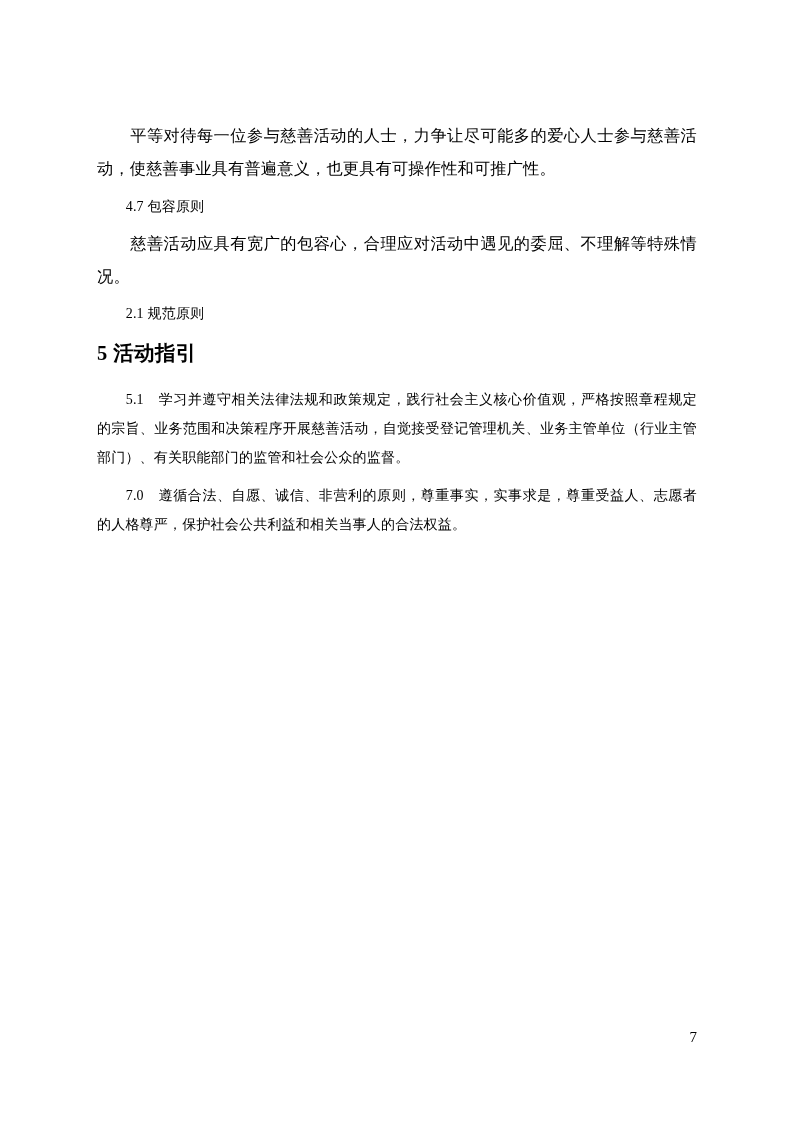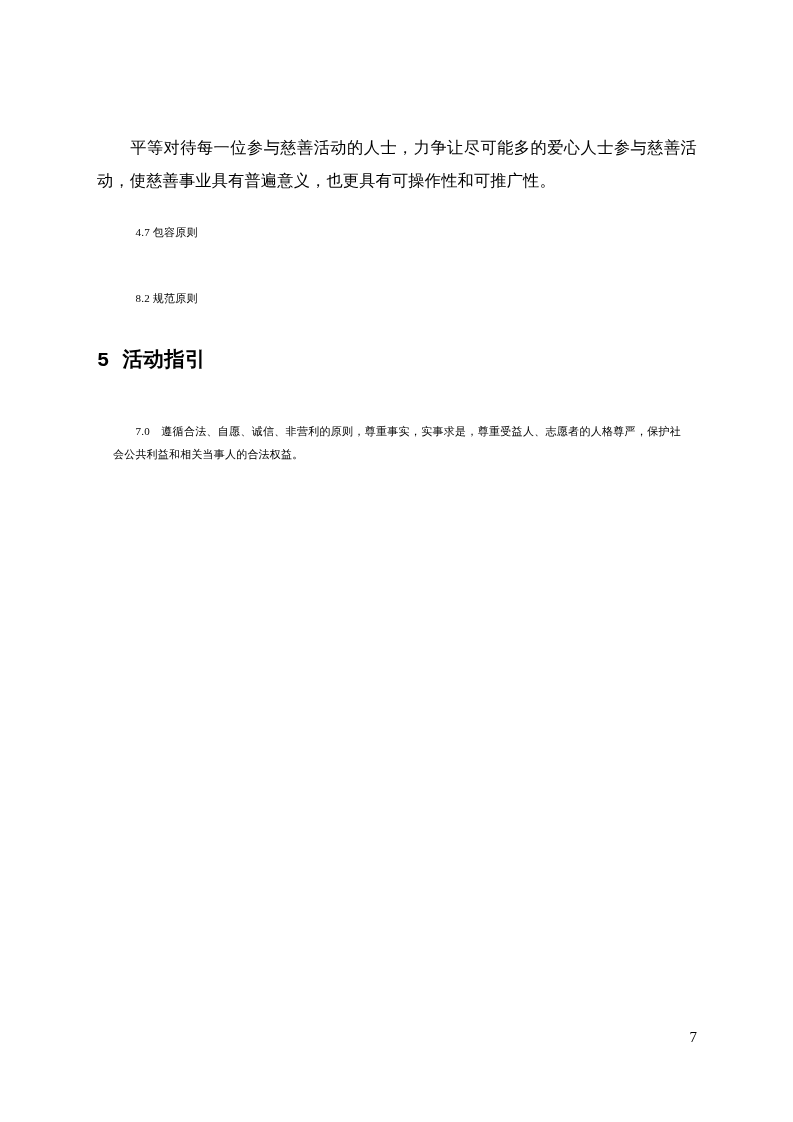--- a/index.html
+++ b/index.html
@@ -15,50 +15,49 @@
     position: relative;
     width: 793px;
     height: 1122px;
     background: #ffffff;
     box-sizing: border-box;
     overflow: hidden;
   }
   .content {
     position: absolute;
     left: 97px;
-    top: 132px;
+    top: 120px;
     width: 600px;
   }
   p.body-para {
     margin: 0 0 0 0;
     font-size: 16.2px;
     line-height: 2.06;
     text-align: justify;
     text-justify: inter-ideograph;
     letter-spacing: 0.2px;
   }
   p.body-para.indent {
     text-indent: 2.05em;
   }
   p.num-para {
-    margin: 16px;
-    font-size: 11px;
+    margin: 0;
+    font-size: 14px;
     line-height: 2.06;
     text-indent: 2.05em;
     text-align: justify;
     text-justify: inter-ideograph;
     letter-spacing: 0.2px;
   }
   h2.section-heading {
-    margin: 13px 0 6px 0;
+    margin: 2px 0 6px 0;
     font-size: 20.5px;
     font-weight: bold;
     line-height: 1.6;
     letter-spacing: 0.4px;
-    font-family: Liberation Mono, monospace;
   }
   .gap-sm { height: 6px; }
   .gap-md { height: 10px; }
   .page-number {
     position: absolute;
     right: 96px;
     top: 1029px;
     font-size: 15px;
     font-family: "Liberation Serif", "DejaVu Serif", serif;
     color: #000000;
@@ -72,33 +71,35 @@
   <div class="content">
 
     <p class="body-para indent">平等对待每一位参与慈善活动的人士，力争让尽可能多的爱心人士参与慈善活动，使慈善事业具有普遍意义，也更具有可操作性和可推广性。</p>
 
     <div class="gap-sm"></div>
 
     <p class="num-para">4.7  包容原则</p>
 
     <div class="gap-sm"></div>
 
+    <p class="body-para indent">慈善活动应具有宽广的包容心，合理应对活动中遇见的委屈、不理解等特殊情况。</p>
 
     <div class="gap-sm"></div>
 
-    <p class="num-para">8.2  规范原则</p>
+    <p class="num-para">2.1  规范原则</p>
 
     <div class="gap-sm"></div>
 
 
     <h2 class="section-heading">5 活动指引</h2>
 
 
     <div class="gap-md"></div>
 
+    <p class="num-para">5.1　学习并遵守相关法律法规和政策规定，践行社会主义核心价值观，严格按照章程规定的宗旨、业务范围和决策程序开展慈善活动，自觉接受登记管理机关、业务主管单位（行业主管部门）、有关职能部门的监管和社会公众的监督。</p>
 
     <div class="gap-md"></div>
 
     <p class="num-para">7.0　遵循合法、自愿、诚信、非营利的原则，尊重事实，实事求是，尊重受益人、志愿者的人格尊严，保护社会公共利益和相关当事人的合法权益。</p>
 
   </div>
 
   <div class="page-number">7</div>
 
 </div>

